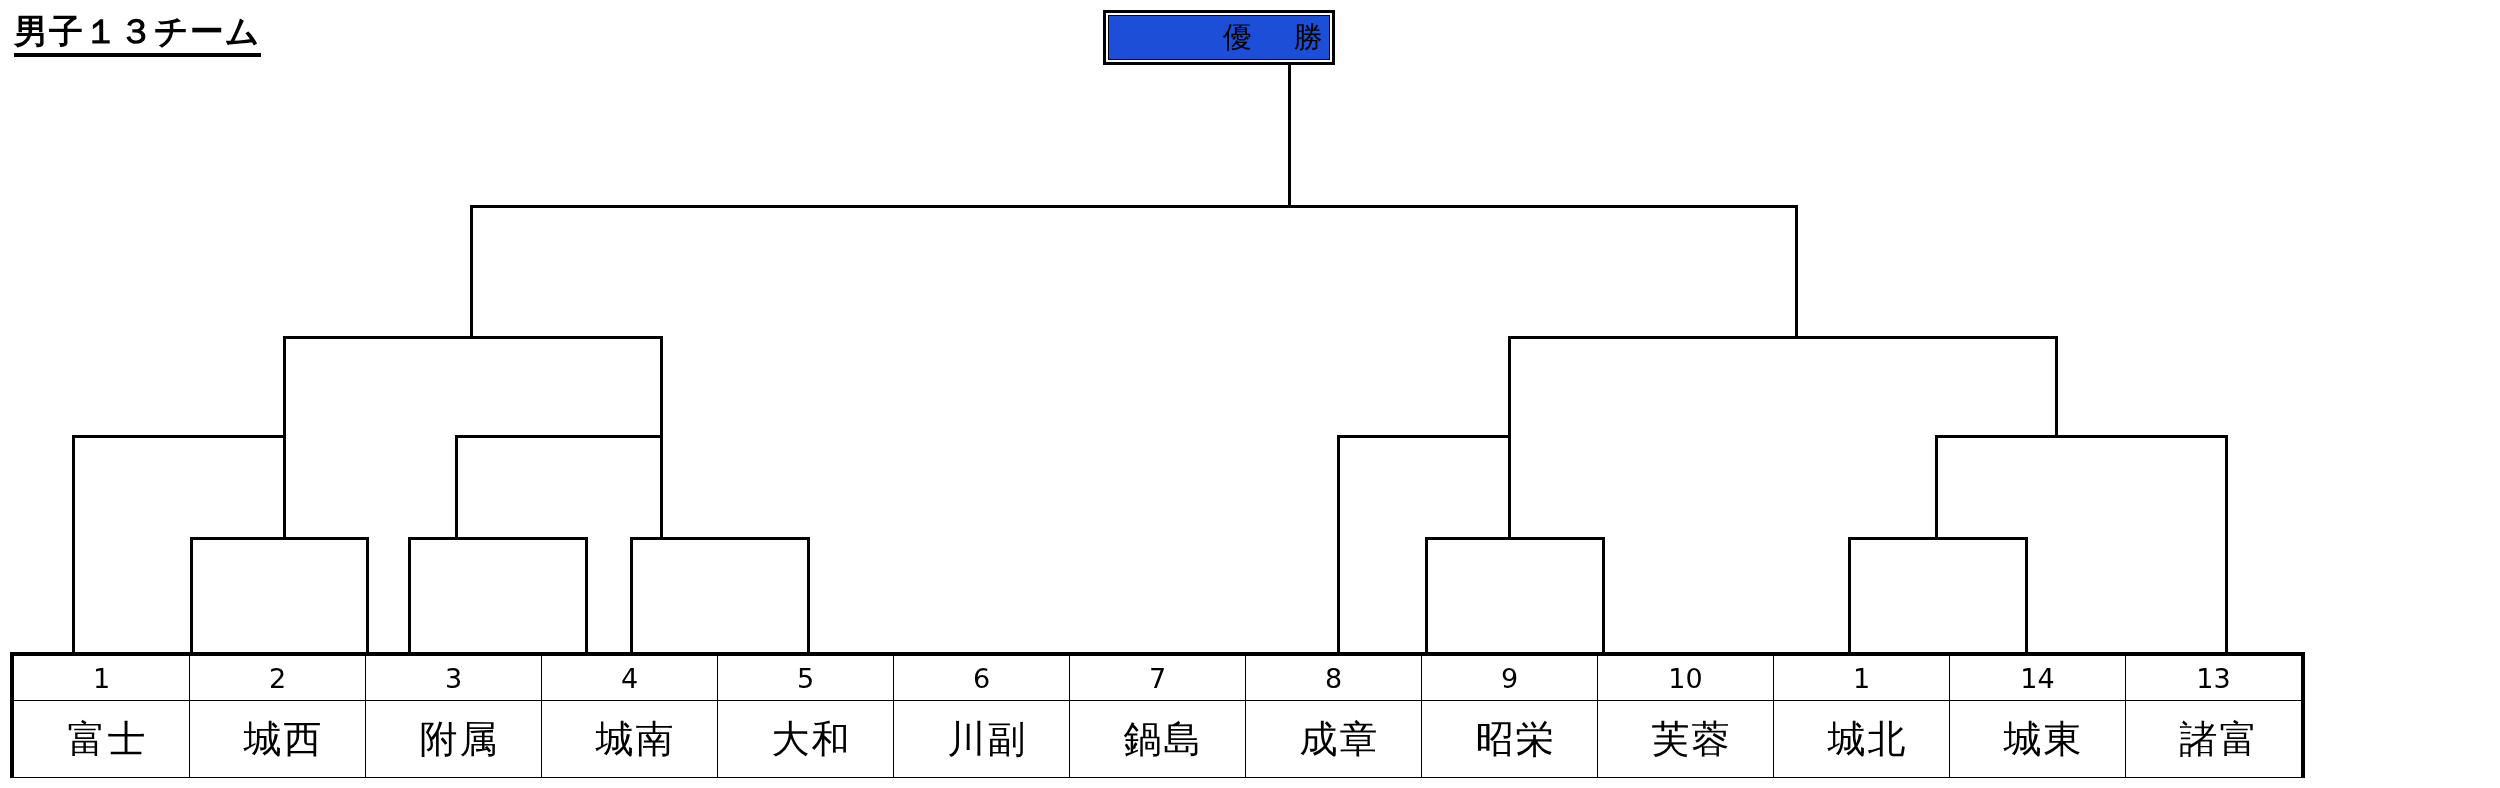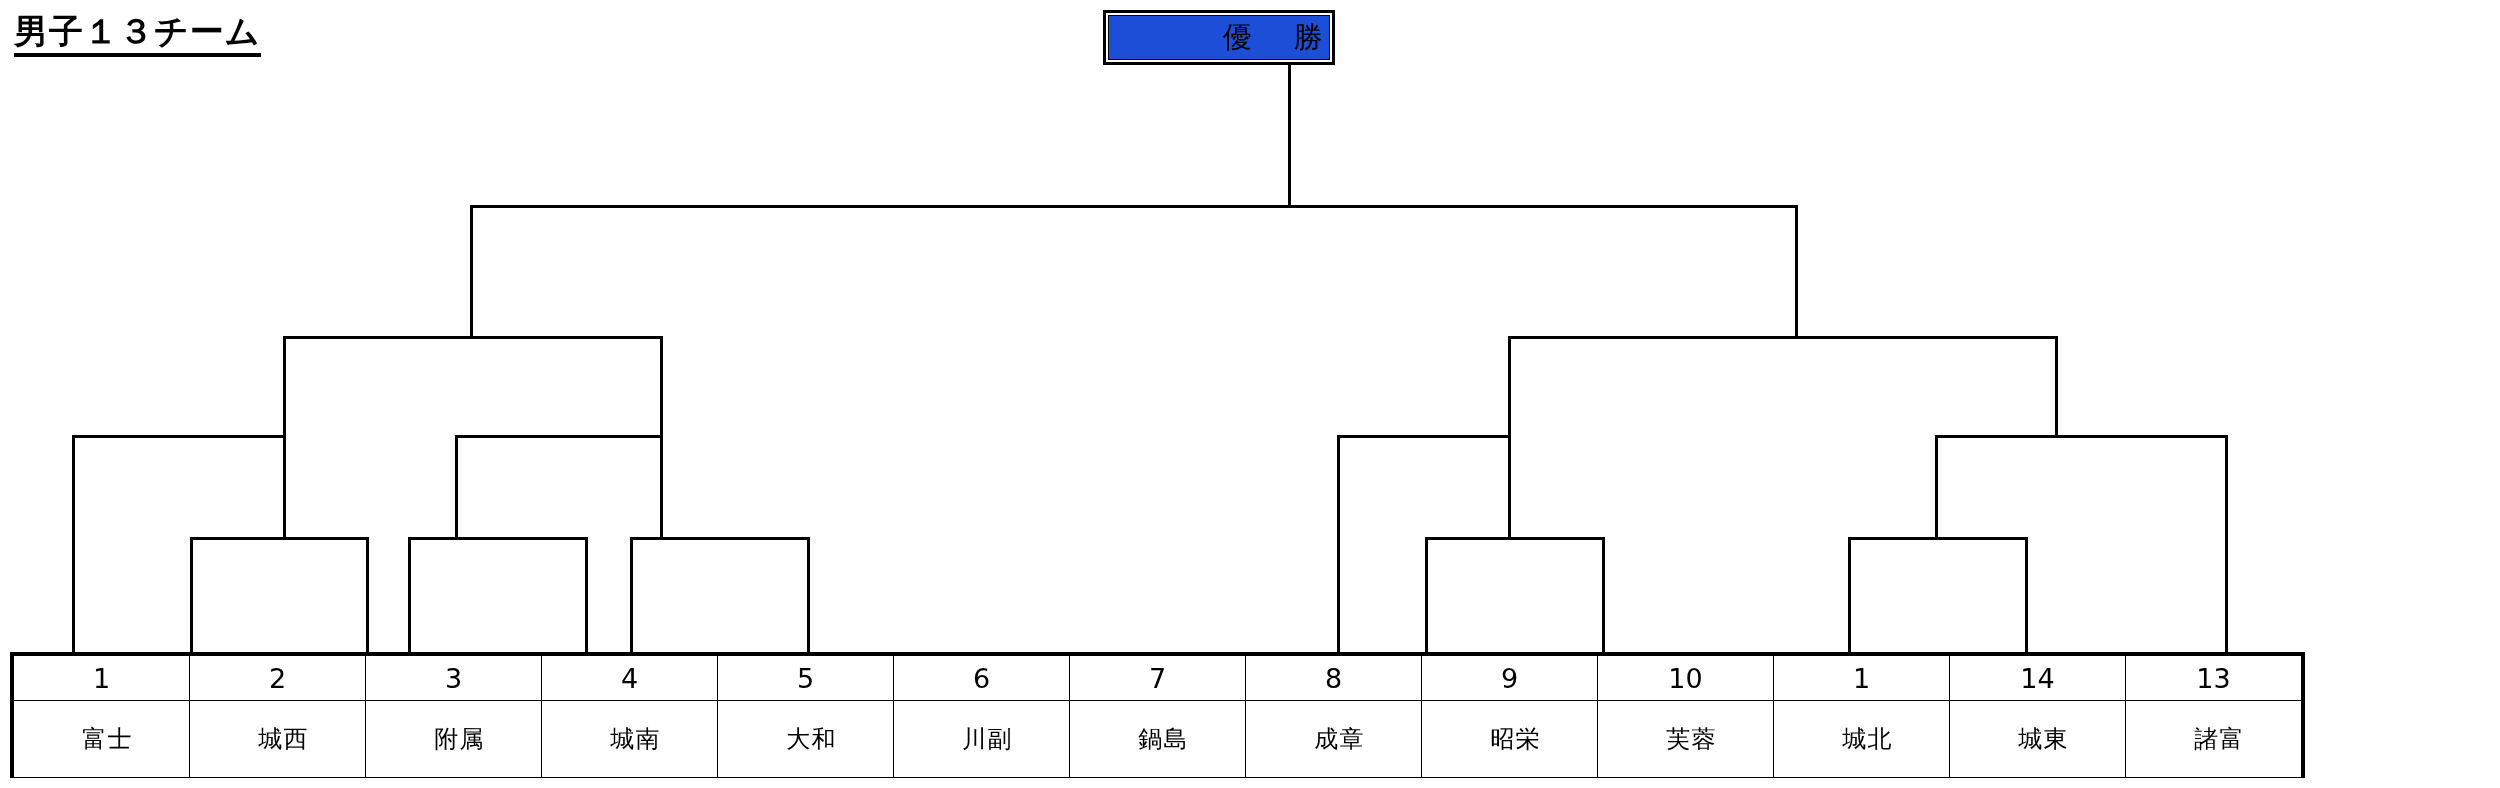--- a/index.html
+++ b/index.html
@@ -38,21 +38,21 @@
   #teams{
     position:absolute;left:10px;top:652px;width:2295px;height:126px;
     border:3px solid #000;box-sizing:border-box;background:#fff;
   }
   #teams table{border-collapse:collapse;width:100%;height:100%;table-layout:fixed;}
   #teams td{
     border:1.5px solid #000;text-align:center;vertical-align:middle;
     background:#fff;color:#000;padding:0;
   }
   #teams tr.num-row td{height:44px;font-size:27px;font-family:"DejaVu Sans","Liberation Sans",sans-serif;}
-  #teams tr.name-row td{height:76px;font-size:24px;letter-spacing:0.05em;padding-left:12px;}
+  #teams tr.name-row td{height:76px;font-size:38px;letter-spacing:0.05em;padding-left:12px;}
 </style>
 </head>
 <body>
 
 <div id="page">
 
   <div id="title">男子１３チーム</div>
 
   <div id="champ-box">
     <div id="champ-inner">

